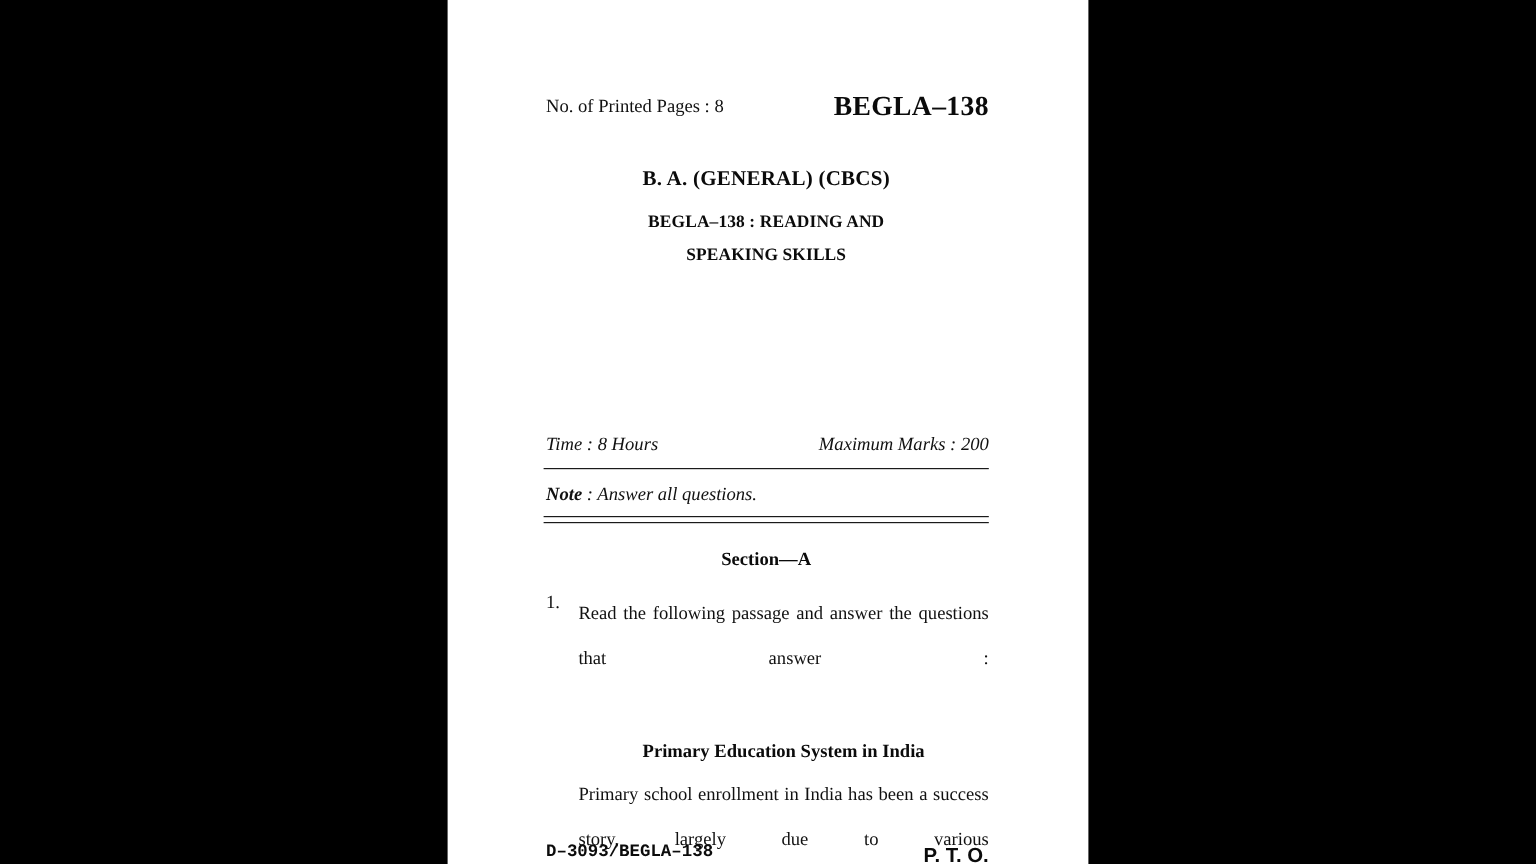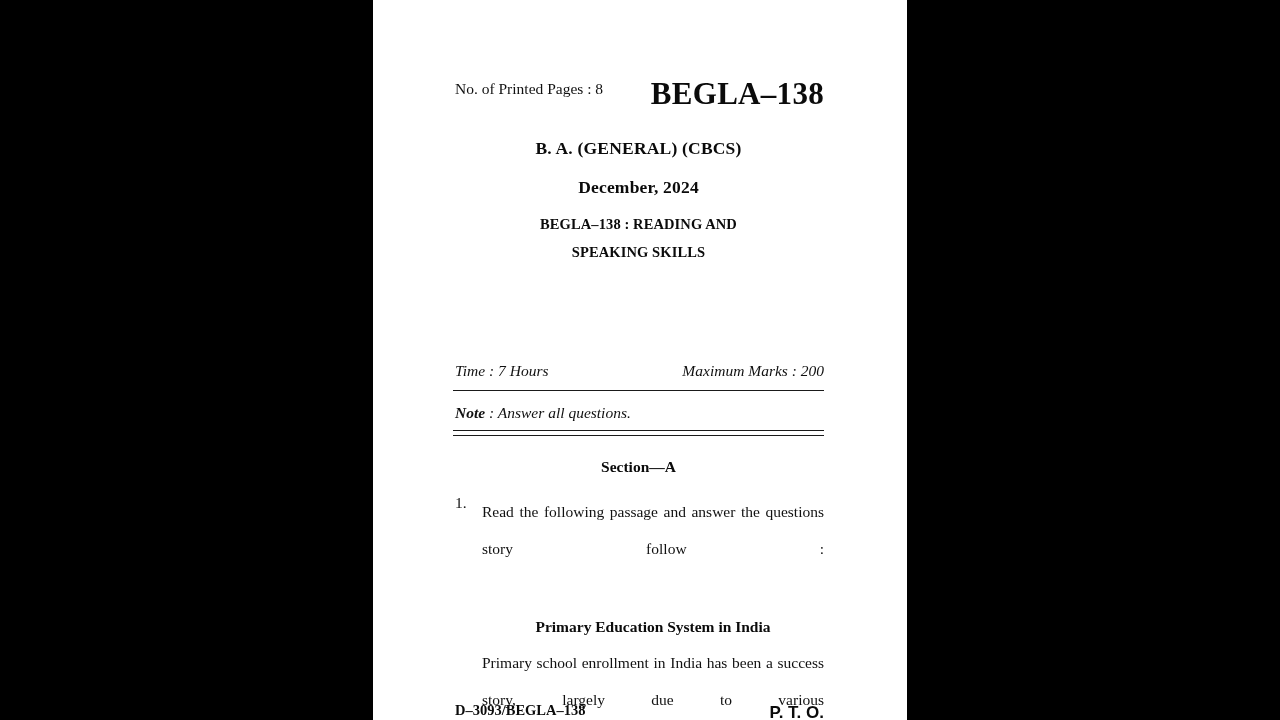--- a/index.html
+++ b/index.html
@@ -54,21 +54,21 @@
     font-size: 15.5px;
     color: #111111;
     white-space: nowrap;
   }
   .paper-code {
     position: absolute;
     right: 0px;
     top: 0px;
     font-family: "Liberation Serif", serif;
     font-weight: bold;
-    font-size: 31px;
+    font-size: 23px;
     letter-spacing: 0.3px;
     color: #0b0b0b;
     white-space: nowrap;
   }
 
   
   .titles {
     position: absolute;
     top: 138px;
     left: 0;
@@ -204,21 +204,21 @@
     position: absolute;
     top: 702px;
     left: 0;
     width: 371px;
     height: 20px;
   }
   .footer-left {
     position: absolute;
     left: 2px;
     top: 0;
-    font-family: Liberation Serif, serif;
+    font-family: Liberation Mono, monospace;
     font-weight: bold;
     font-size: 14.5px;
     color: #0b0b0b;
     white-space: nowrap;
   }
   .footer-right {
     position: absolute;
     right: 0px;
     top: 1px;
     font-family: "Liberation Sans", sans-serif;
@@ -236,44 +236,43 @@
   <div id="page">
     <div class="content">
 
       <div class="header-row">
         <div class="printed-pages">No. of Printed Pages : 8</div>
         <div class="paper-code">BEGLA–138</div>
       </div>
 
       <div class="titles">
         <div class="title-serif">B. A. (GENERAL) (CBCS)</div>
-        <div class="title-serif">December, 2024</div>
         <div class="title-sans">BEGLA–138 : READING AND</div>
         <div class="title-sans">SPEAKING SKILLS</div>
       </div>
 
       <div class="time-marks">
-        <span class="left">Time : 7 Hours</span>
+        <span class="left">Time : 8 Hours</span>
         <span class="right">Maximum Marks : 200</span>
       </div>
 
       <div class="rule-single" id="rule-top"></div>
 
       <div class="note-line">
         <span class="note-label">Note</span><span> : </span><span>Answer all questions.</span>
       </div>
 
       <div class="rule-double" id="rule-bottom"></div>
 
       <div class="section-heading">Section—A</div>
 
       <div class="question">
         <div class="q-number">1.</div>
         <div class="q-body">
-          <p class="justify-force">Read the following passage and answer the questions story follow :</p>
+          <p class="justify-force">Read the following passage and answer the questions that answer :</p>
           <div class="passage-title">Primary Education System in India</div>
           <p class="justify-force">Primary school enrollment in India has been a success story, largely due to various</p>
         </div>
       </div>
 
       <div class="footer">
         <div class="footer-left">D–3093/BEGLA–138</div>
         <div class="footer-right">P. T. O.</div>
       </div>
 

